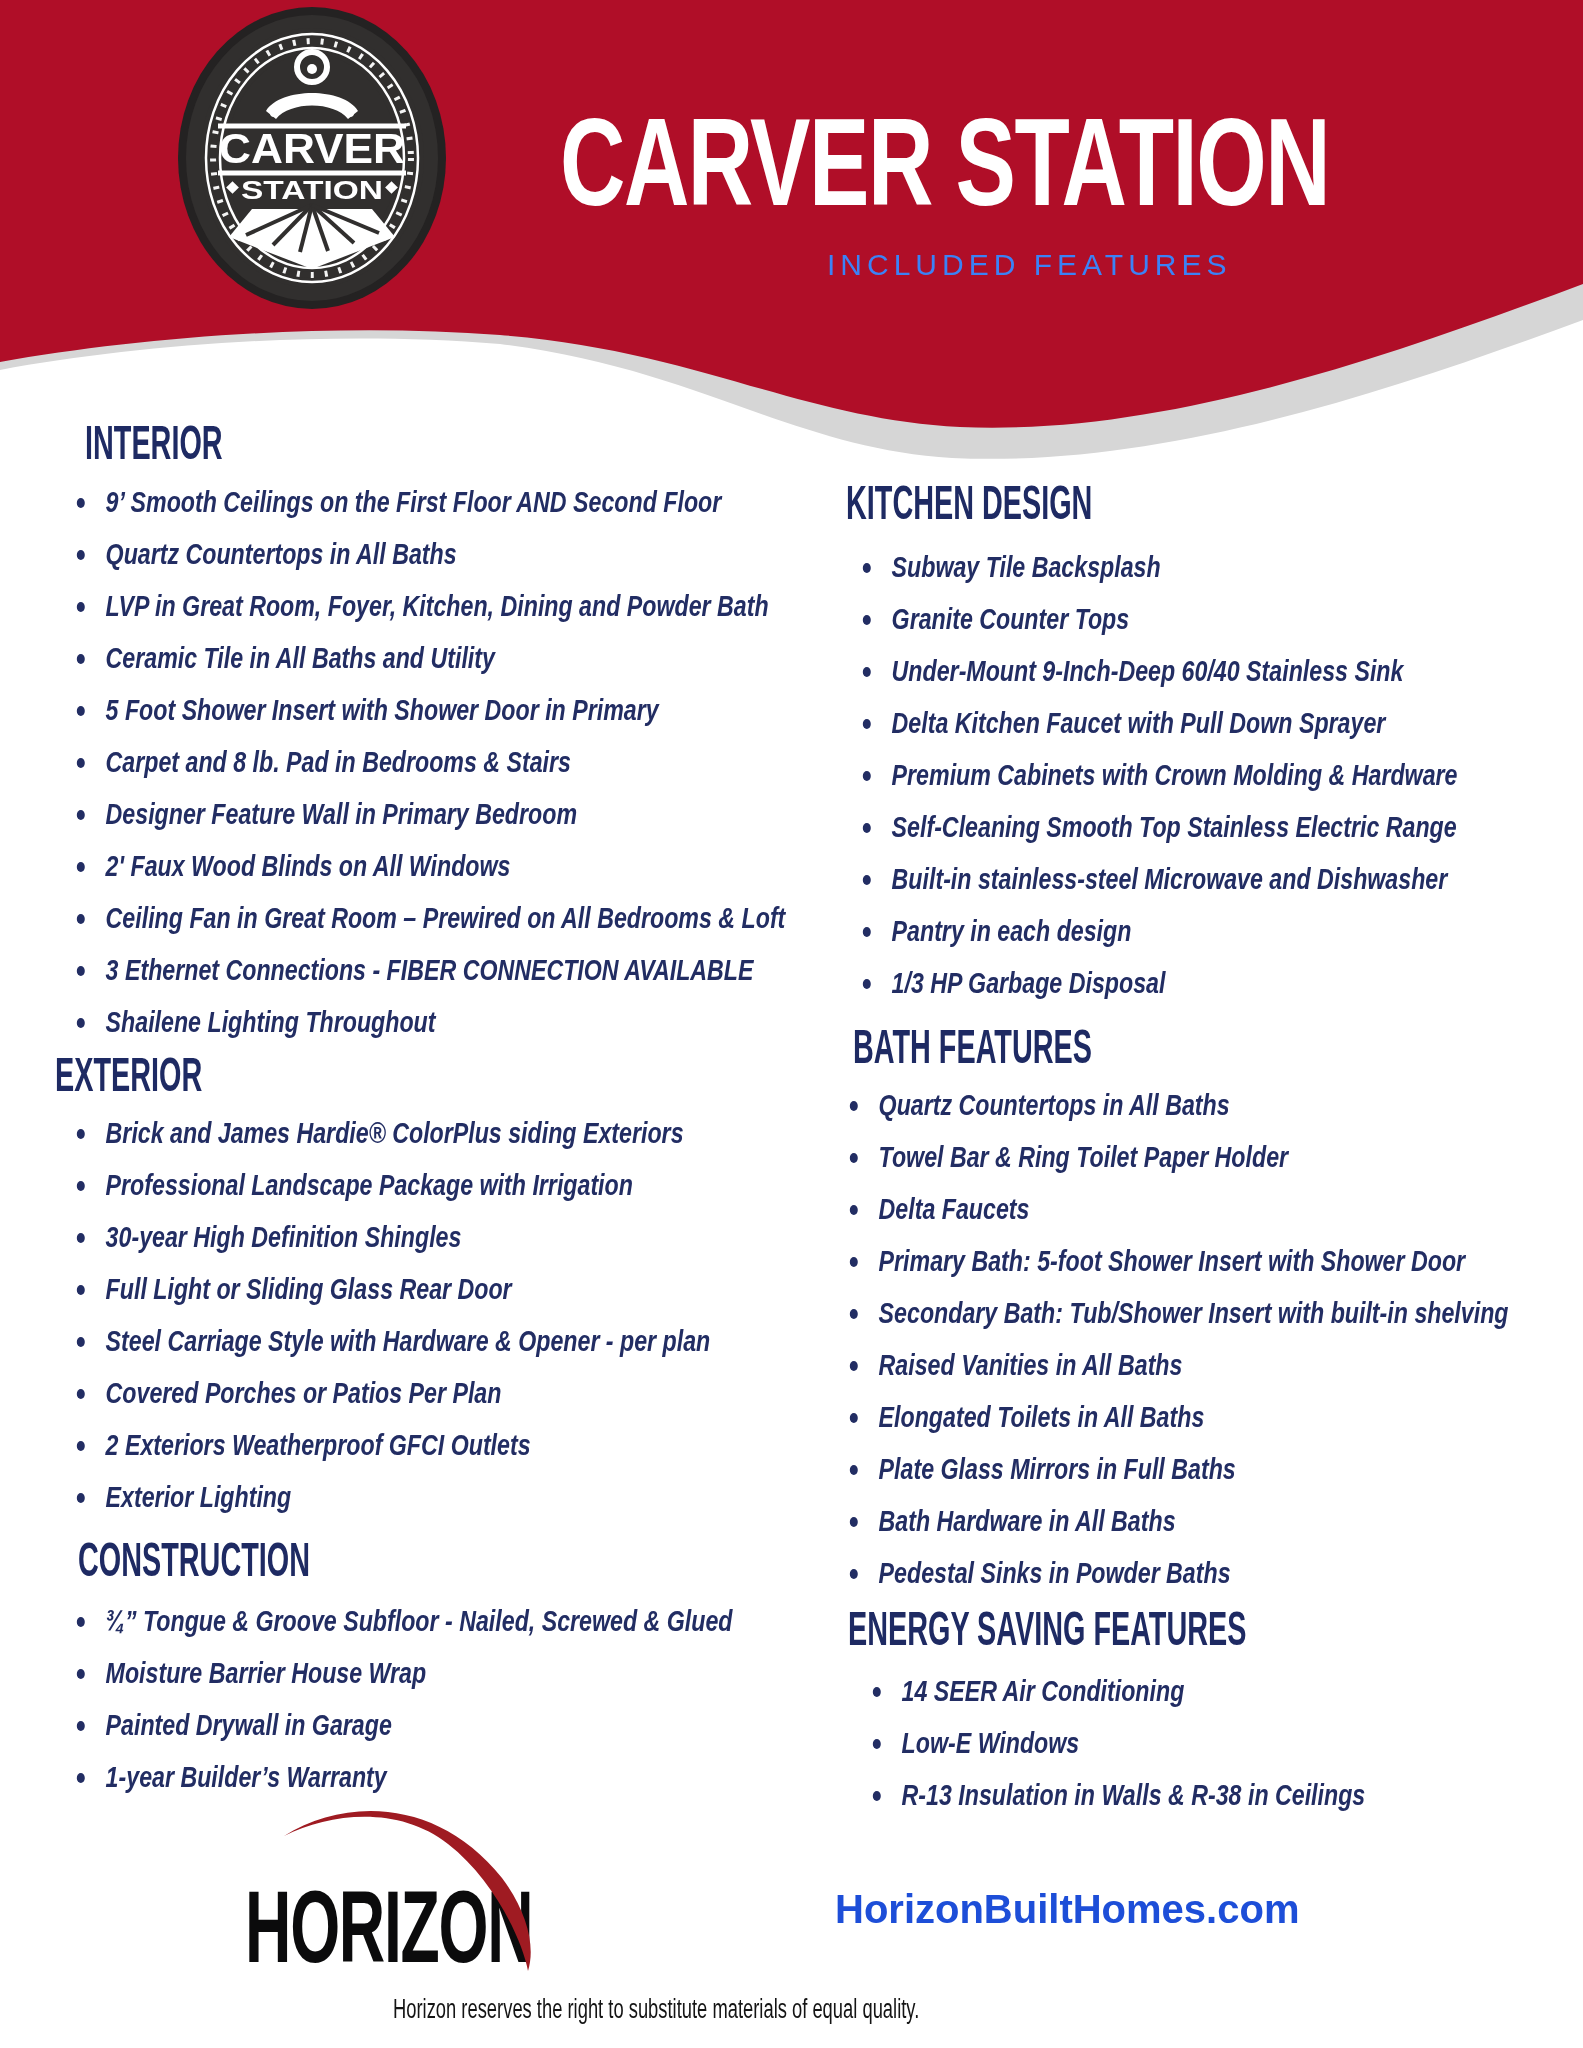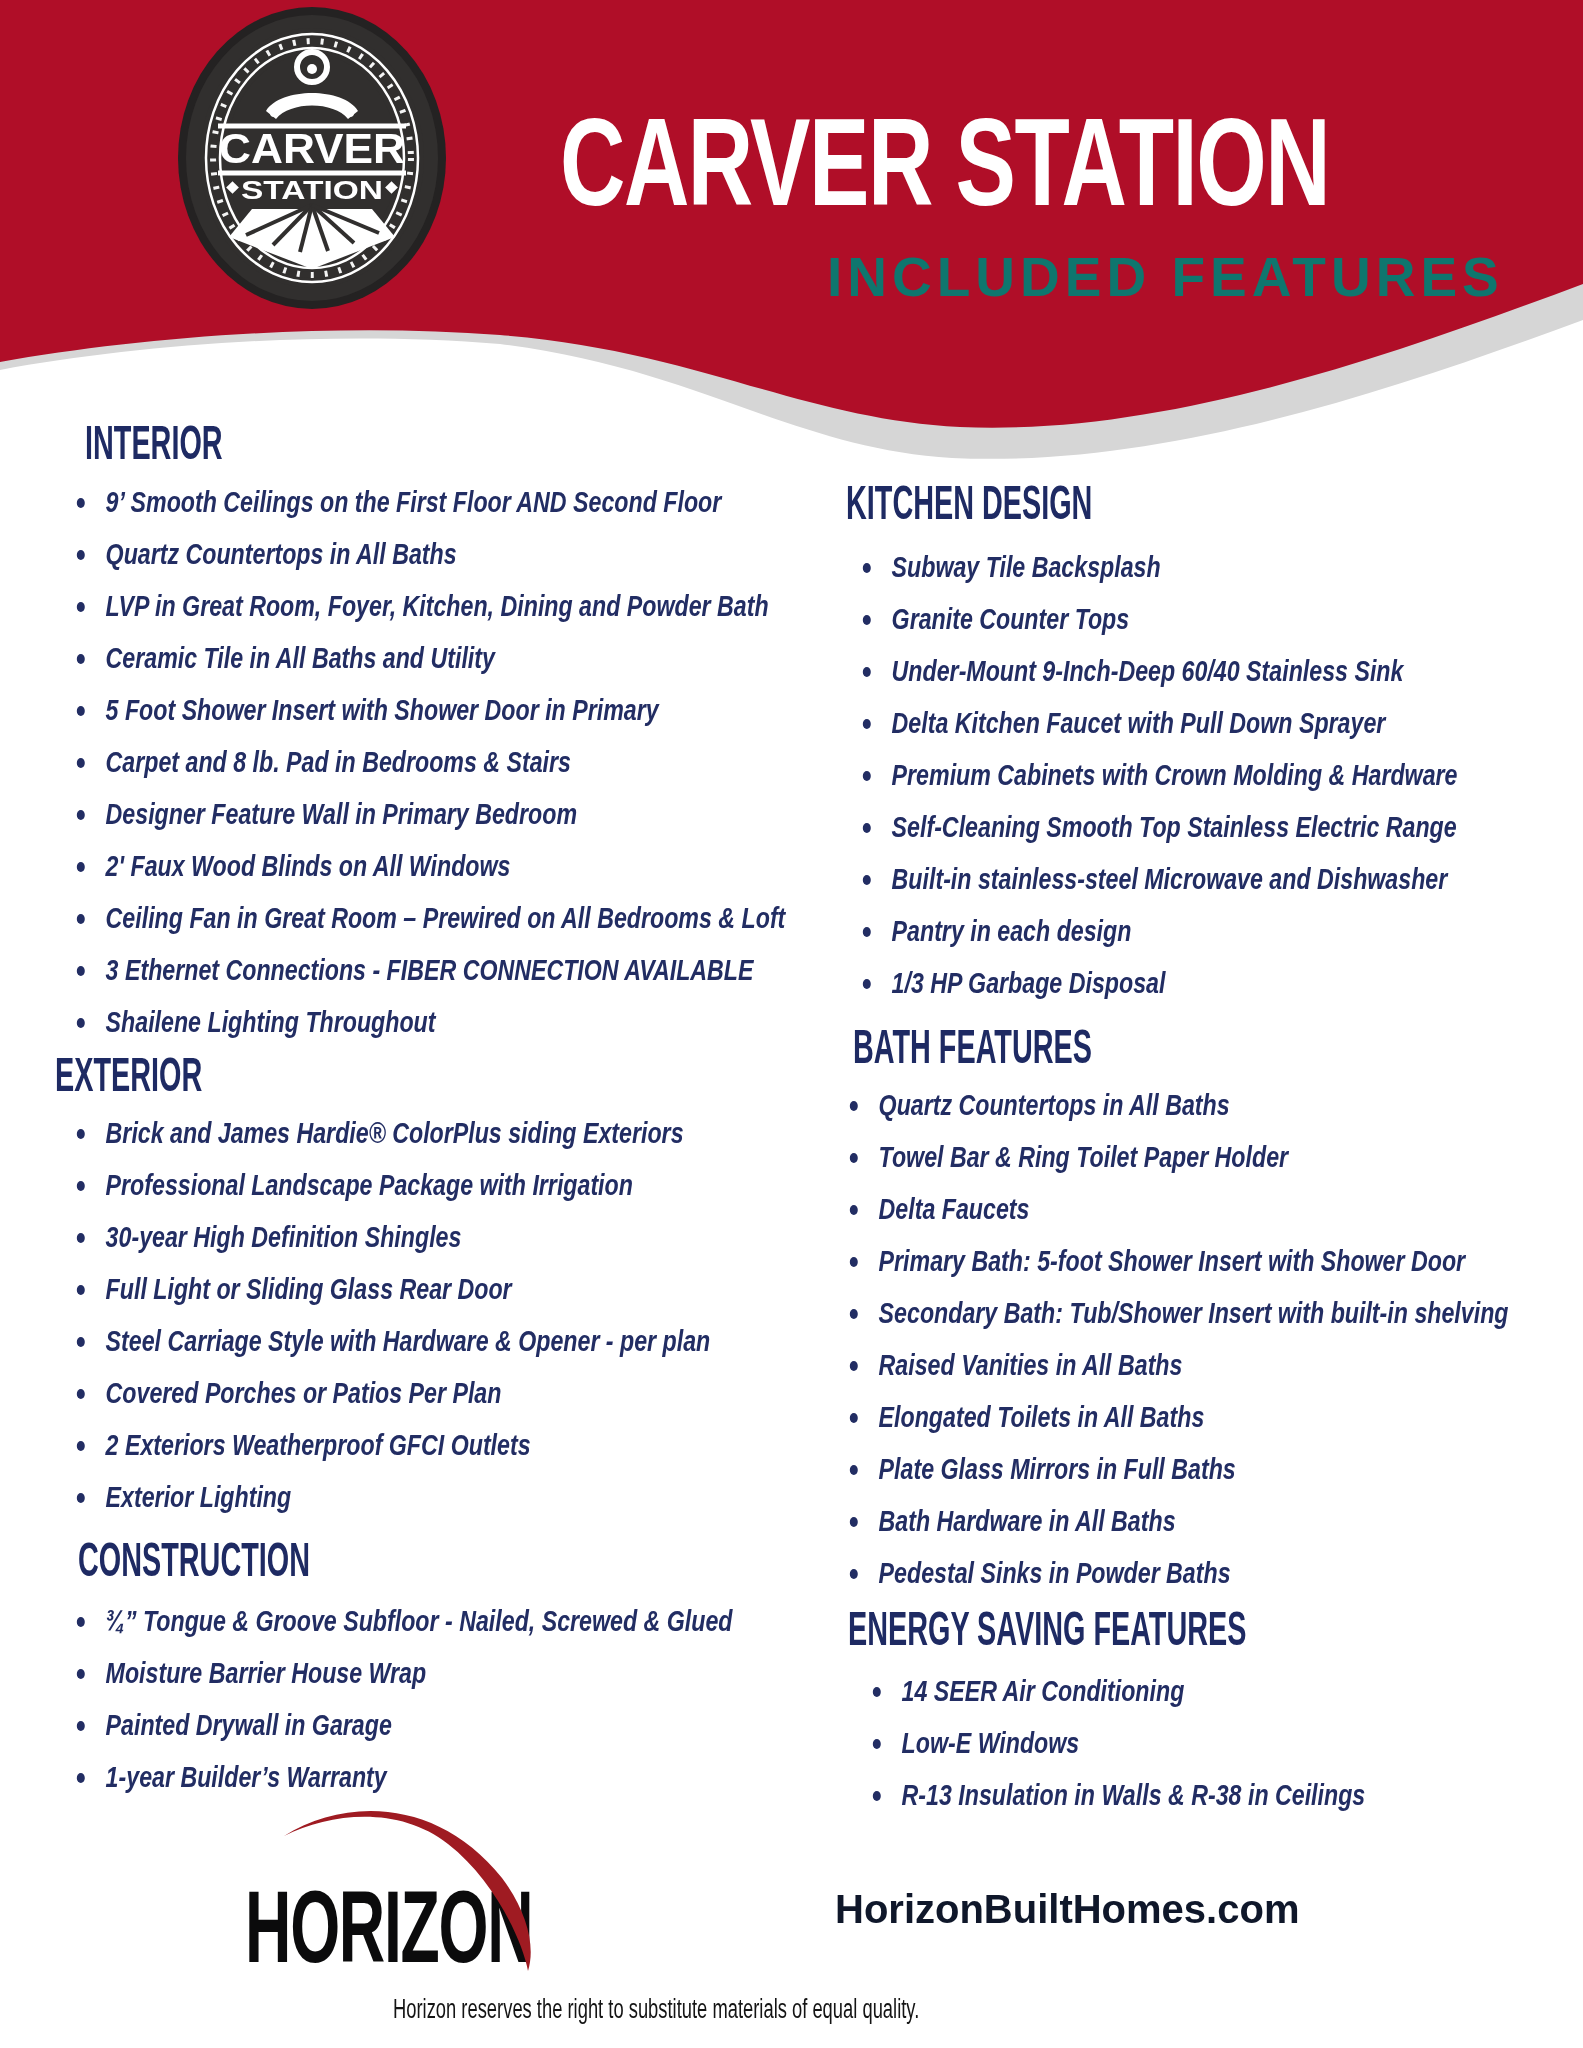--- a/index.html
+++ b/index.html
@@ -5,21 +5,21 @@
   html,body{margin:0;padding:0;background:#fff;}
   body{width:1583px;height:2048px;position:relative;overflow:hidden;
        font-family:"Liberation Sans",sans-serif;}
   .abs{position:absolute;}
 
   
   #wave-svg{position:absolute;left:0;top:0;}
   .main-title{left:560px;top:100px;color:#fff;font-size:124px;font-weight:800;
     letter-spacing:-2px;white-space:nowrap;transform:scaleX(.73);
     transform-origin:left top;line-height:1;}
-  .sub-title{left:827px;top:250px;color:#0f766e;font-size:55px;font-weight:700;
+  .sub-title{left:827px;top:250px;color:#3b82f6;font-size:30px;font-weight:400;
     letter-spacing:5px;white-space:nowrap;line-height:1;}
 
   
   .sec-h{color:#1e2a63;font-size:48px;font-weight:800;line-height:44px;
     white-space:nowrap;transform:scaleX(.6);transform-origin:left top;
     letter-spacing:0px;}
   .h-interior{left:85px;top:421px;}
   .h-exterior{left:55px;top:1053px;}
   .h-construction{left:78px;top:1538px;}
   .h-kitchen{left:846px;top:481px;}
@@ -39,21 +39,21 @@
   .l-construction{left:72px;top:1606px;}
   .l-kitchen{left:858px;top:552px;}
   .l-bath{left:845px;top:1090px;}
   .l-energy{left:868px;top:1676px;}
 
   
   .brand-word{left:245px;top:1876px;color:#0b0b0c;font-size:102px;font-weight:800;
     letter-spacing:-2px;line-height:1;white-space:nowrap;transform:scaleX(.63);
     transform-origin:left top;}
   #swoosh-svg{position:absolute;left:268px;top:1790px;pointer-events:none;}
-  .site-url{left:835px;top:1889px;color:#0f172a;font-size:40px;font-weight:800;
+  .site-url{left:835px;top:1889px;color:#1d4ed8;font-size:40px;font-weight:800;
     white-space:nowrap;line-height:1;text-decoration:none;}
   .disclaimer{left:393px;top:1993px;color:#141414;font-size:27px;font-weight:400;
     white-space:nowrap;transform:scaleX(.68);transform-origin:left top;line-height:1.2;}
 </style>
 </head>
 <body>
 
 <svg id="wave-svg" width="1583" height="470" viewBox="0 0 1583 470">
   <path fill="#D6D6D6" d="M0,0 H1583 V320 C1392,390 1165,468 952,458 C792,448 696,368 500,344 C332,330 140,344 0,370 Z"></path>
   <path fill="#B00E28" d="M0,0 H1583 V284 C1390,356 1165,436 960,427 C800,419 695,350 500,335 C332,322 140,337 0,362 Z"></path>

